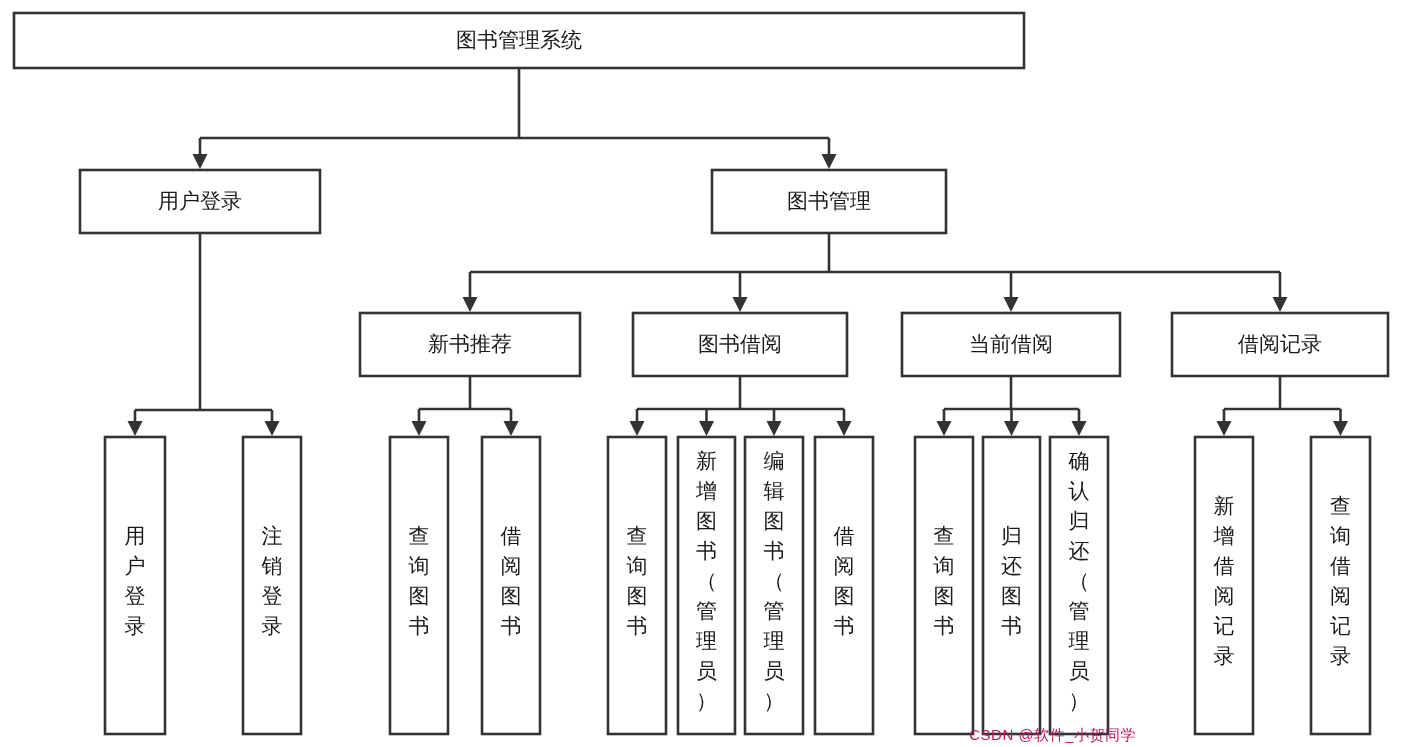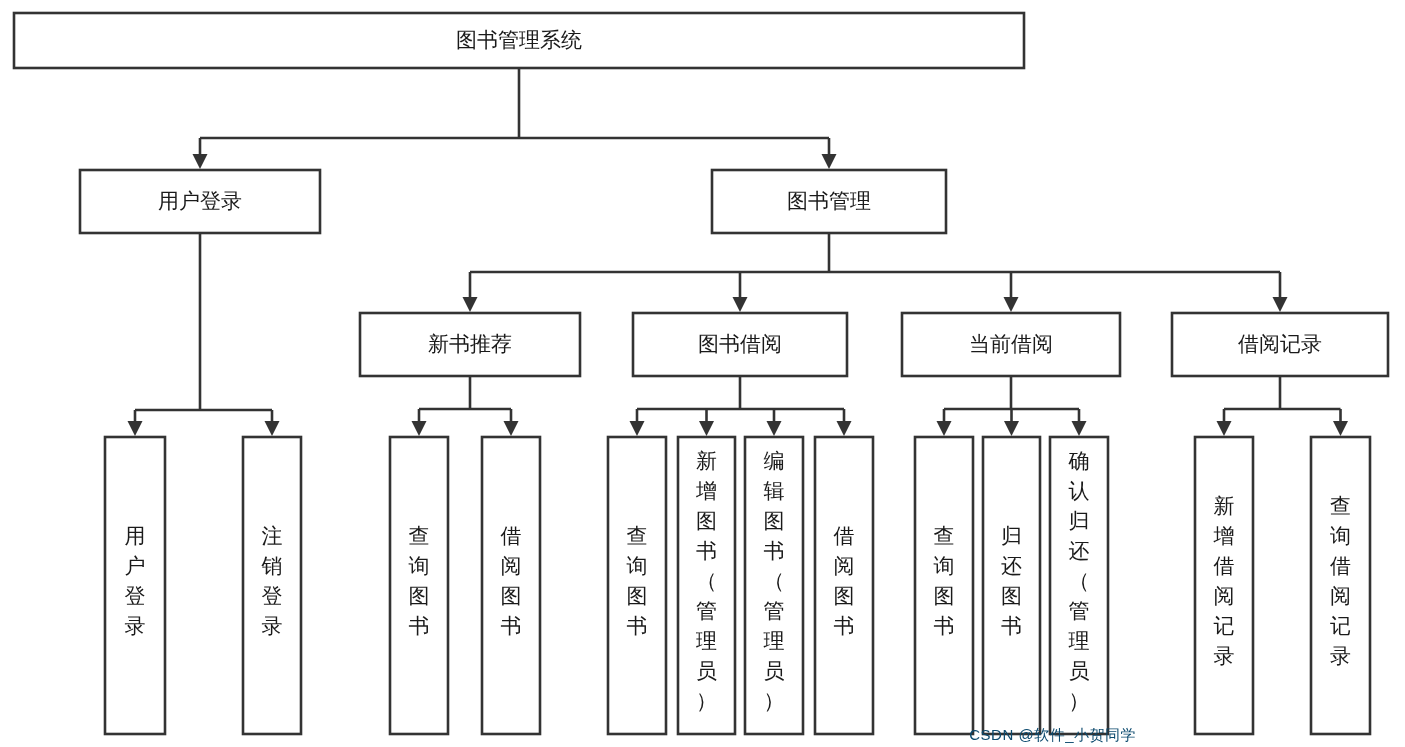--- a/index.html
+++ b/index.html
@@ -20,21 +20,21 @@
     fill:#1a1a1a;
     text-anchor:middle;
     dominant-baseline:middle;
   }
   .lbl-h{font-size:21px;}
   .vchar{font-family:"Liberation Sans","DejaVu Sans",sans-serif;fill:#1a1a1a;font-size:21px;text-anchor:middle;}
   .watermark{
     position:absolute;
     right:6px;bottom:2px;
     font-size:15px;
-    color:#0c4a6e;
+    color:#be185d;
     font-family:"Liberation Sans","DejaVu Sans",sans-serif;
     white-space:nowrap;
     letter-spacing:0.5px;
   }
 </style>
 </head>
 <body>
 
 <div id="stage">
   <svg id="tree-svg" viewBox="0 0 1405 747" xmlns="http://www.w3.org/2000/svg">

